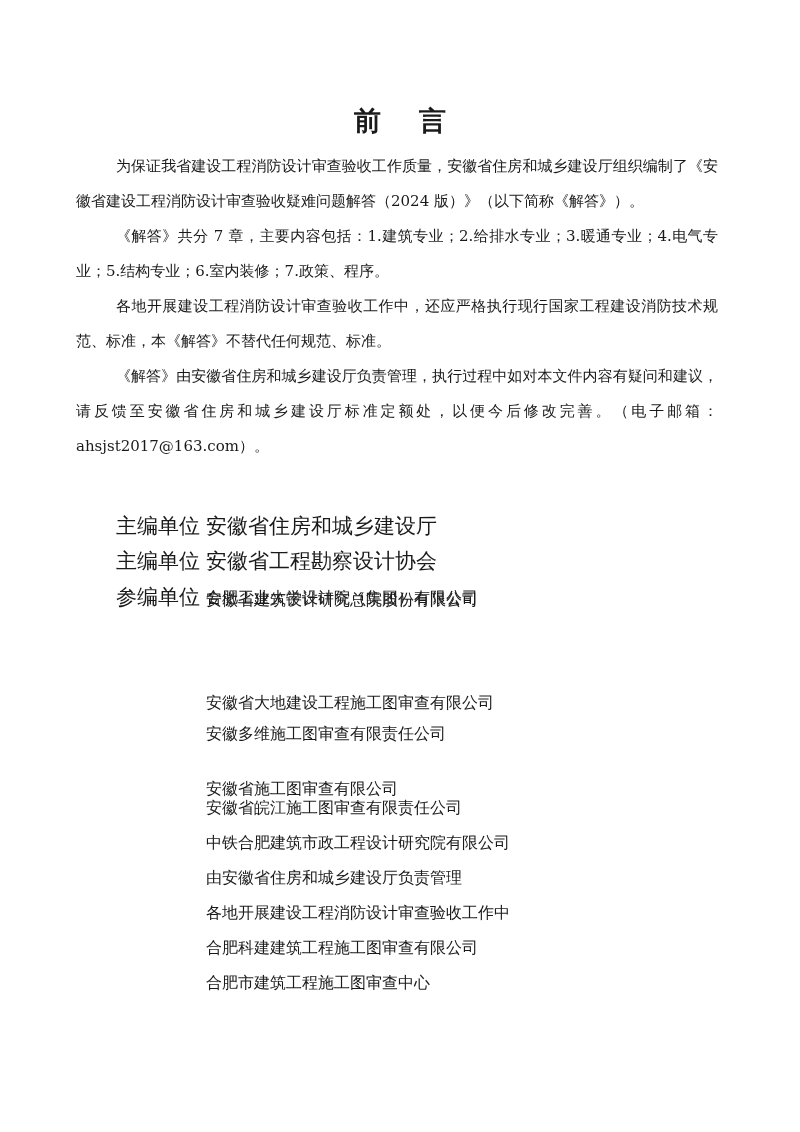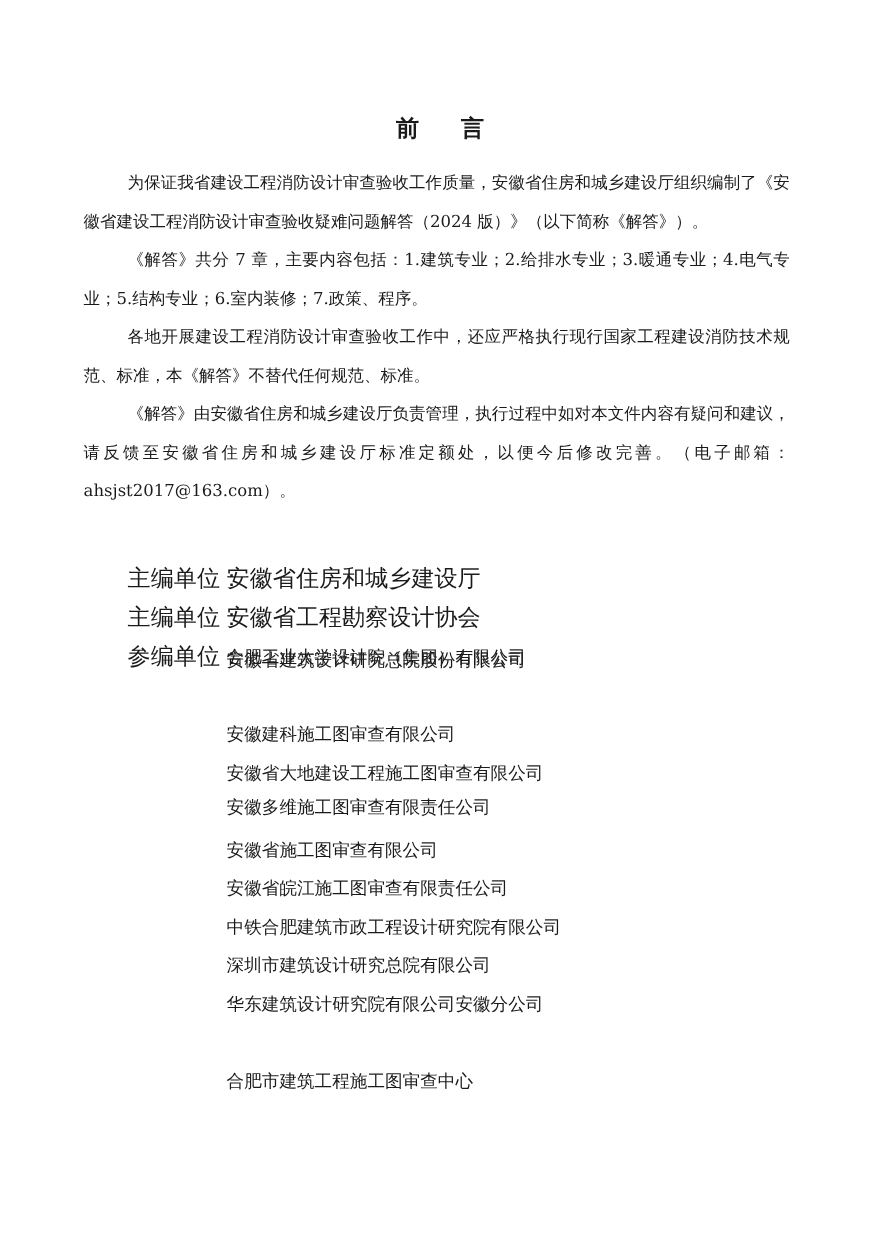--- a/index.html
+++ b/index.html
@@ -4,21 +4,21 @@
 <style>
   html, body { margin: 0; padding: 0; background: #ffffff; }
   body {
     width: 800px; height: 1132px; overflow: hidden; position: relative;
     font-family: "DejaVu Serif", "Liberation Serif", serif;
     color: #1a1a1a;
   }
   .page { position: absolute; left: 0; top: 0; width: 800px; height: 1132px; }
   .title {
     position: absolute; top: 103px; left: 0; width: 800px; text-align: center;
-    font-size: 21px; font-weight: bold; letter-spacing: 0;
+    font-size: 27px; font-weight: bold; letter-spacing: 0;
   }
   .title span { display: inline-block; }
   .title .gap { width: 38px; }
   .body {
     position: absolute; left: 76px; top: 149px; width: 642px;
     font-size: 15px; line-height: 35px;
     text-align: justify;
   }
   .para { margin: 0; text-indent: 40px; }
   .credit { position: absolute; left: 116px; font-size: 21px; line-height: 35px; white-space: nowrap; }
@@ -48,24 +48,24 @@
   <div class="credit" style="top:544px;">
     <span class="label">主编单位：</span><span>安徽省工程勘察设计协会</span>
   </div>
 
   <div class="credit" style="top:580px;">
     <span class="label">参编单位：</span>
   </div>
 
   <div class="org" style="top:580px;">合肥工业大学设计院（集团）有限公司</div>
   <div class="org" style="top:582px;">安徽省建筑设计研究总院股份有限公司</div>
-  <div class="org" style="top:650px;">安徽建科施工图审查有限公司</div>
   <div class="org" style="top:685px;">安徽省大地建设工程施工图审查有限公司</div>
   <div class="org" style="top:716px;">安徽多维施工图审查有限责任公司</div>
-  <div class="org" style="top:755px;">安徽省施工图审查有限公司</div>
+  <div class="org" style="top:771px;">安徽省施工图审查有限公司</div>
   <div class="org" style="top:790px;">安徽省皖江施工图审查有限责任公司</div>
   <div class="org" style="top:825px;">中铁合肥建筑市政工程设计研究院有限公司</div>
-  <div class="org" style="top:860px;">深圳市建筑设计研究总院有限公司</div>
-  <div class="org" style="top:895px;">华东建筑设计研究院有限公司安徽分公司</div>
+  <div class="org" style="top:860px;">由安徽省住房和城乡建设厅负责管理</div>
+  <div class="org" style="top:895px;">各地开展建设工程消防设计审查验收工作中</div>
+  <div class="org" style="top:930px;">合肥科建建筑工程施工图审查有限公司</div>
   <div class="org" style="top:965px;">合肥市建筑工程施工图审查中心</div>
 
 
 </div>
 
 </body></html>

